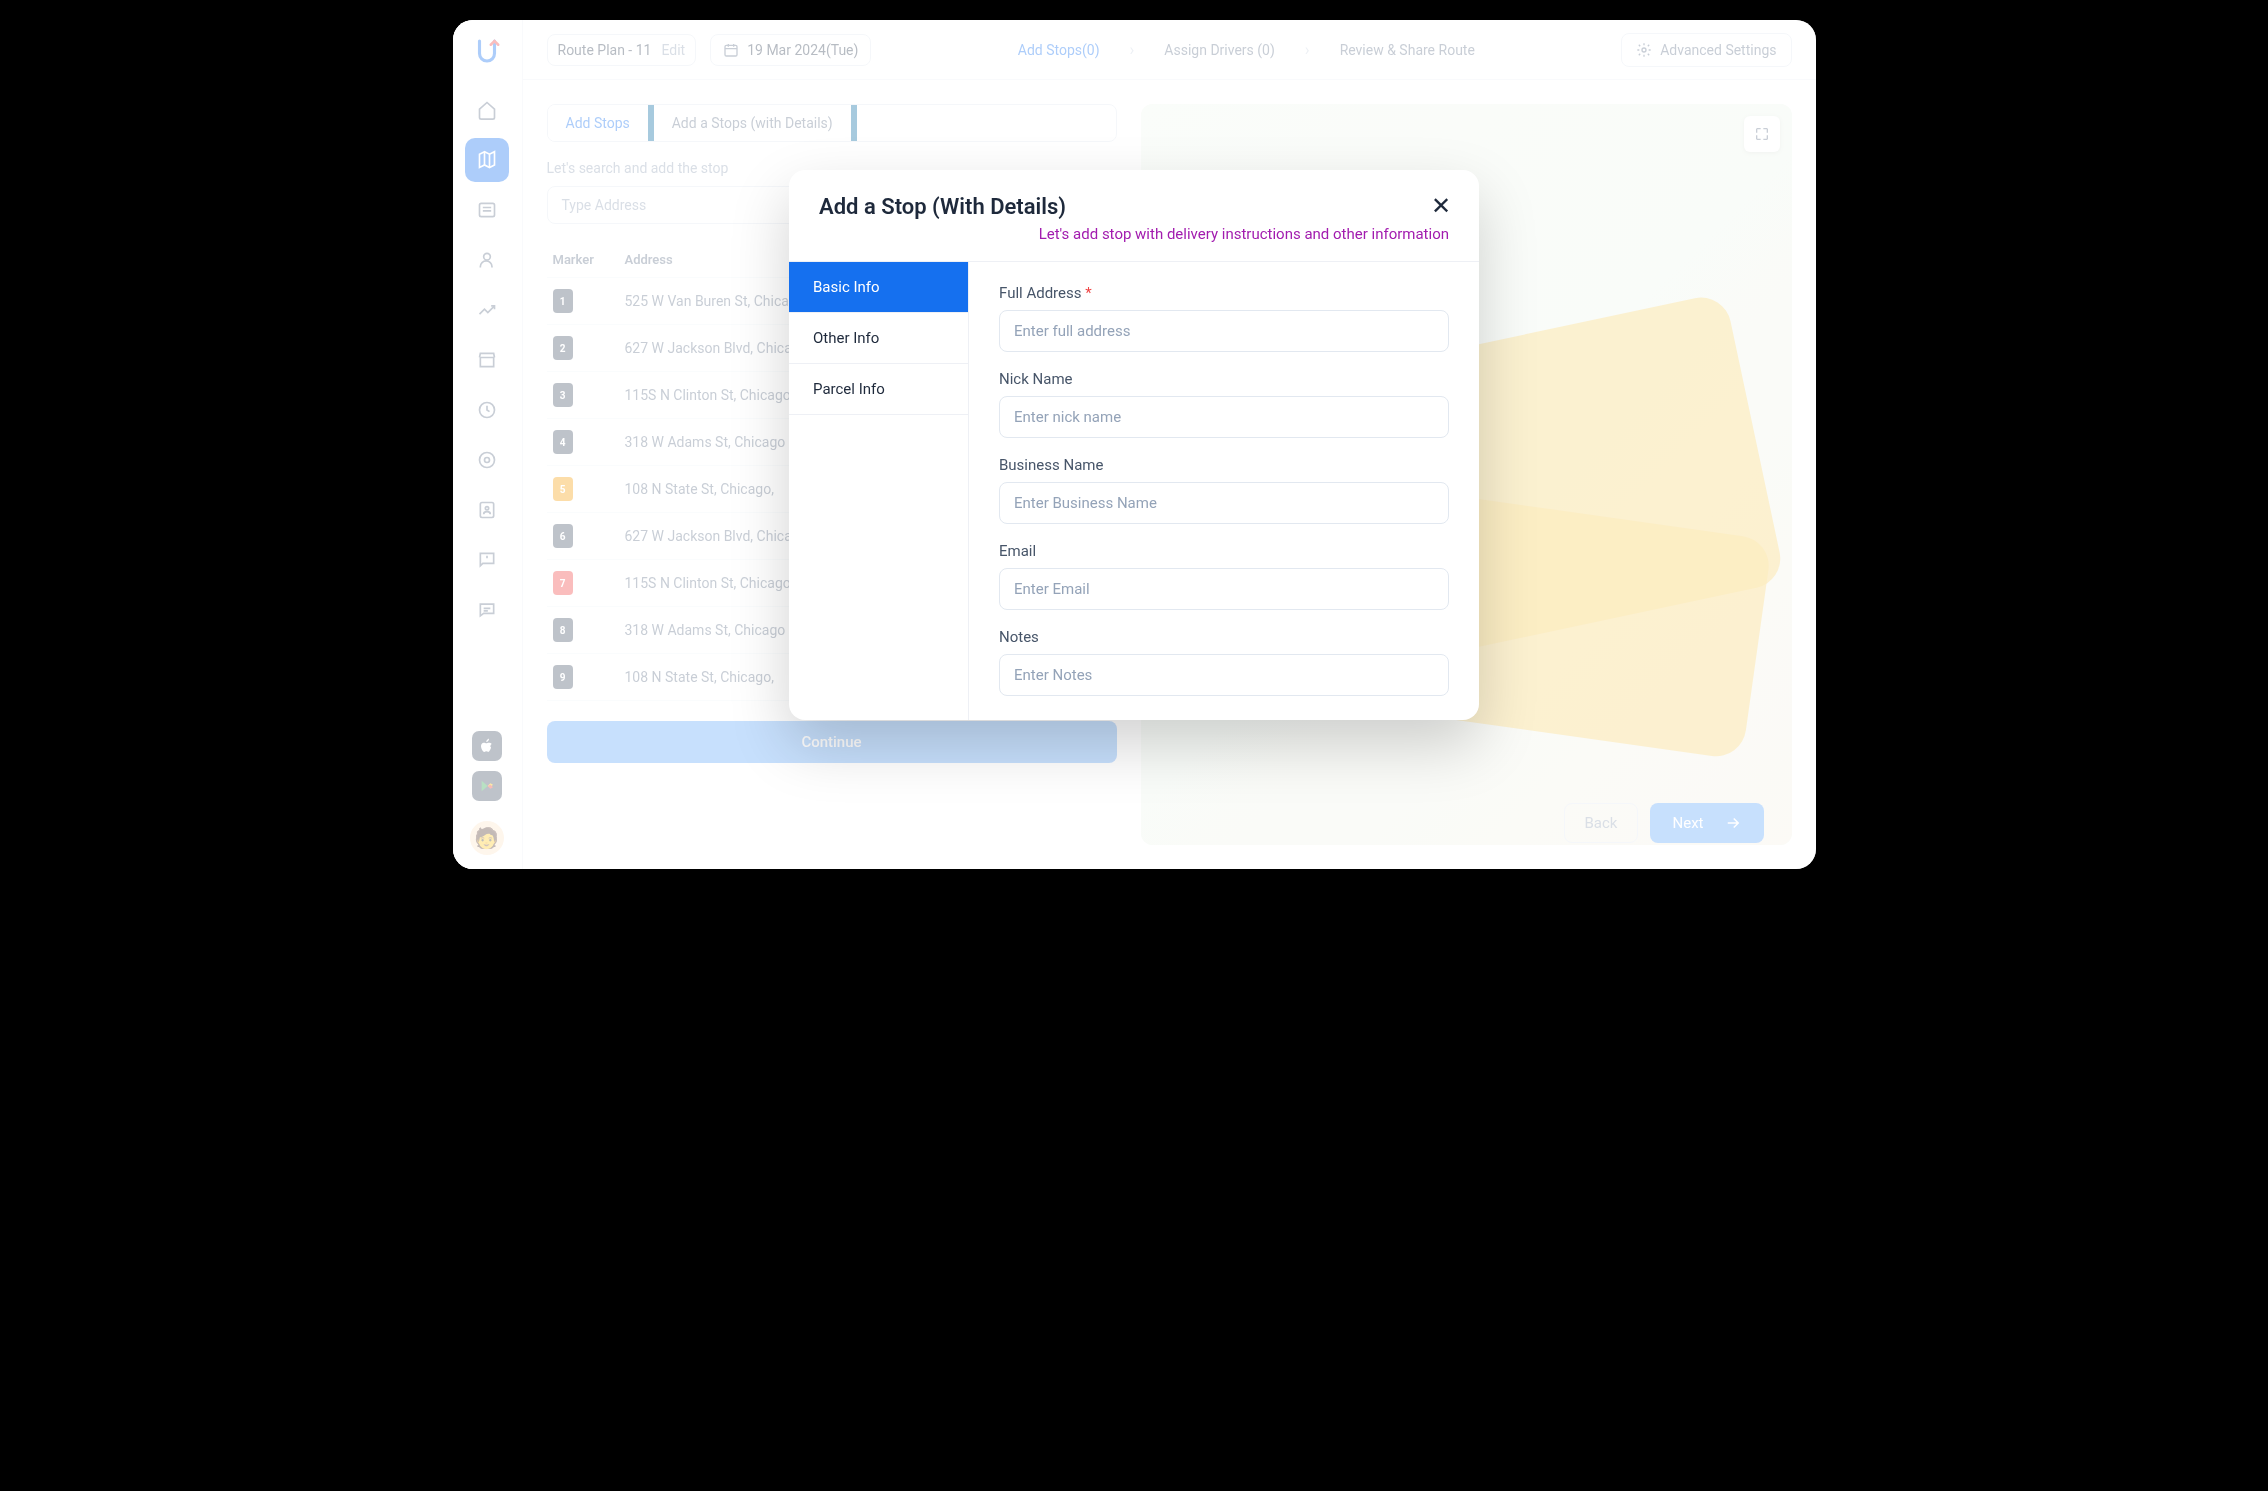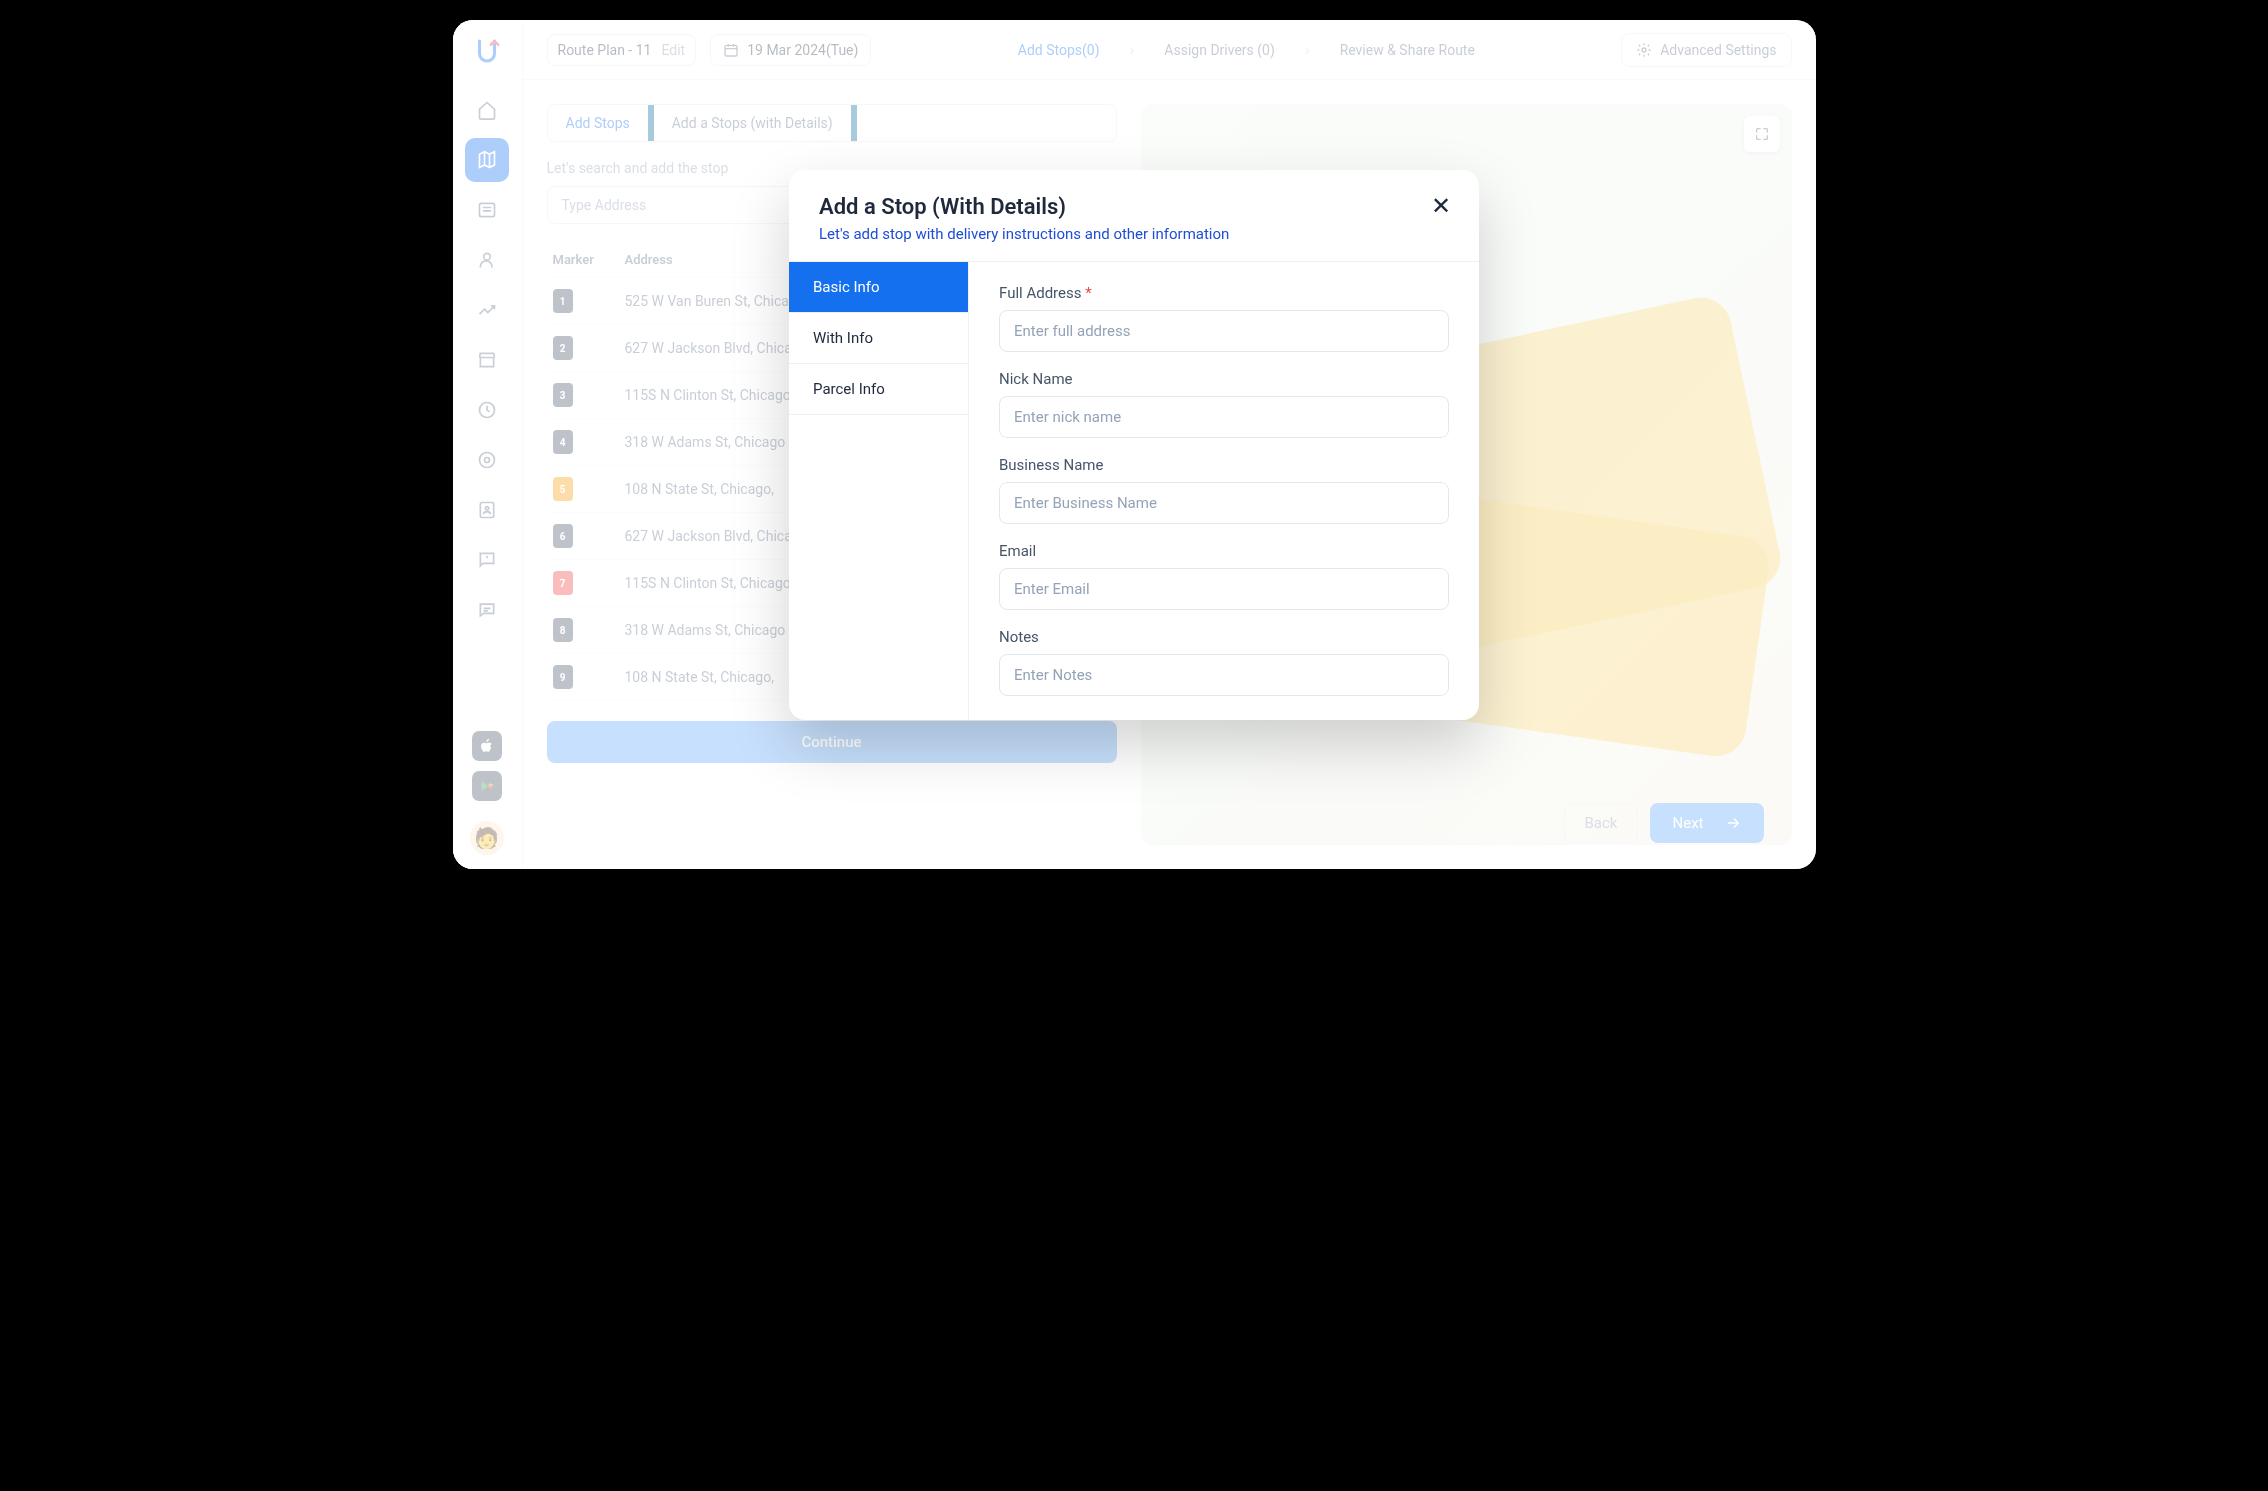--- a/index.html
+++ b/index.html
@@ -52,21 +52,21 @@
     .map-road { position: absolute; background: #f7c948; opacity: 0.7; }
     .map-expand { position: absolute; top: 12px; right: 12px; width: 36px; height: 36px; background: #fff; border-radius: 6px; display: flex; align-items: center; justify-content: center; box-shadow: 0 1px 4px rgba(0,0,0,0.1); }
     .bottom-nav { padding: 12px 24px; display: flex; justify-content: flex-end; gap: 12px; }
     .back-btn { padding: 10px 20px; border: 1px solid #e2e8f0; color: #94a3b8; border-radius: 8px; font-size: 15px; }
     .next-btn { padding: 10px 22px; background: #60a5fa; color: #fff; border-radius: 8px; font-size: 15px; display:flex; align-items:center; gap:20px; }
     
     .modal-overlay { position: absolute; inset: 0; background: rgba(255,255,255,0.65); display: flex; align-items: center; justify-content: center; z-index: 100; }
     .modal { width: 690px; background: #fff; border-radius: 16px; box-shadow: 0 25px 60px rgba(0,0,0,0.18); overflow: hidden; }
     .modal-header { padding: 24px 30px 18px; position: relative; border-bottom: 1px solid #eef0f5; }
     .modal-title { font-size: 22px; font-weight: 600; color: #1e293b; margin-bottom: 6px; }
-    .modal-subtitle { font-size: 15px; color: #1d4ed8; }
+    .modal-subtitle { font-size: 15px; color: #a21caf; text-align: right; }
     .modal-close { position: absolute; top: 24px; right: 28px; font-size: 24px; color: #1e293b; cursor: pointer; font-weight: 400; line-height: 1; }
     .modal-body { display: flex; }
     .modal-tabs { width: 180px; border-right: 1px solid #eef0f5; }
     .mtab { padding: 16px 24px; font-size: 15px; color: #1e293b; border-bottom: 1px solid #eef0f5; cursor: pointer; }
     .mtab.active { background: #1570ef; color: #fff; }
     .modal-form { flex: 1; padding: 22px 30px 6px; max-height: 560px; overflow: hidden; }
     .field-group { margin-bottom: 18px; }
     .field-label { font-size: 15px; color: #475569; margin-bottom: 8px; display: block; }
     .field-label .req { color: #ef4444; }
     .field-input { width: 100%; padding: 11px 14px; border: 1px solid #e2e8f0; border-radius: 8px; font-size: 15px; color: #1e293b; }
@@ -301,21 +301,21 @@
   <div class="modal-overlay">
     <div class="modal">
       <div class="modal-header">
         <div class="modal-title">Add a Stop (With Details)</div>
         <div class="modal-subtitle">Let's add stop with delivery instructions and other information</div>
         <div class="modal-close">✕</div>
       </div>
       <div class="modal-body">
         <div class="modal-tabs">
           <div class="mtab active">Basic Info</div>
-          <div class="mtab">With Info</div>
+          <div class="mtab">Other Info</div>
           <div class="mtab">Parcel Info</div>
         </div>
         <div class="modal-form">
           <div class="field-group">
             <label class="field-label"><span>Full Address</span> <span class="req">*</span></label>
             <input class="field-input" placeholder="Enter full address" style="">
           </div>
           <div class="field-group">
             <label class="field-label">Nick Name</label>
             <input class="field-input" placeholder="Enter nick name" style="">

